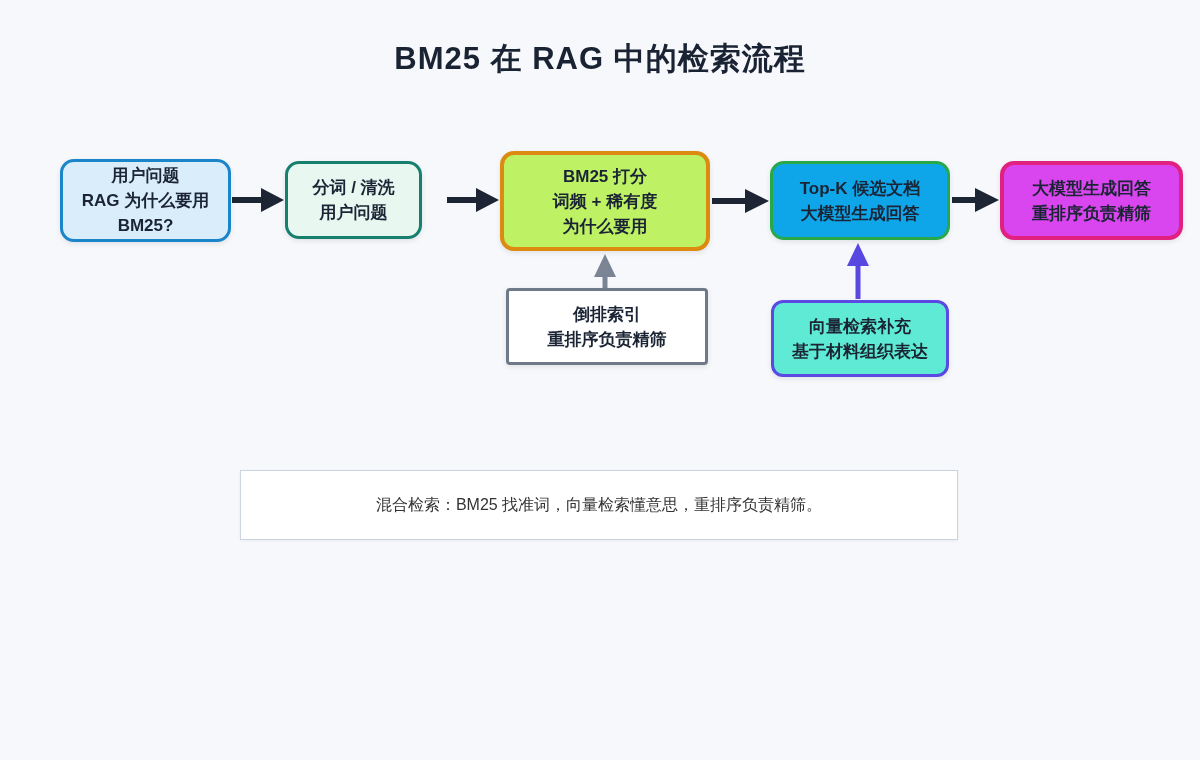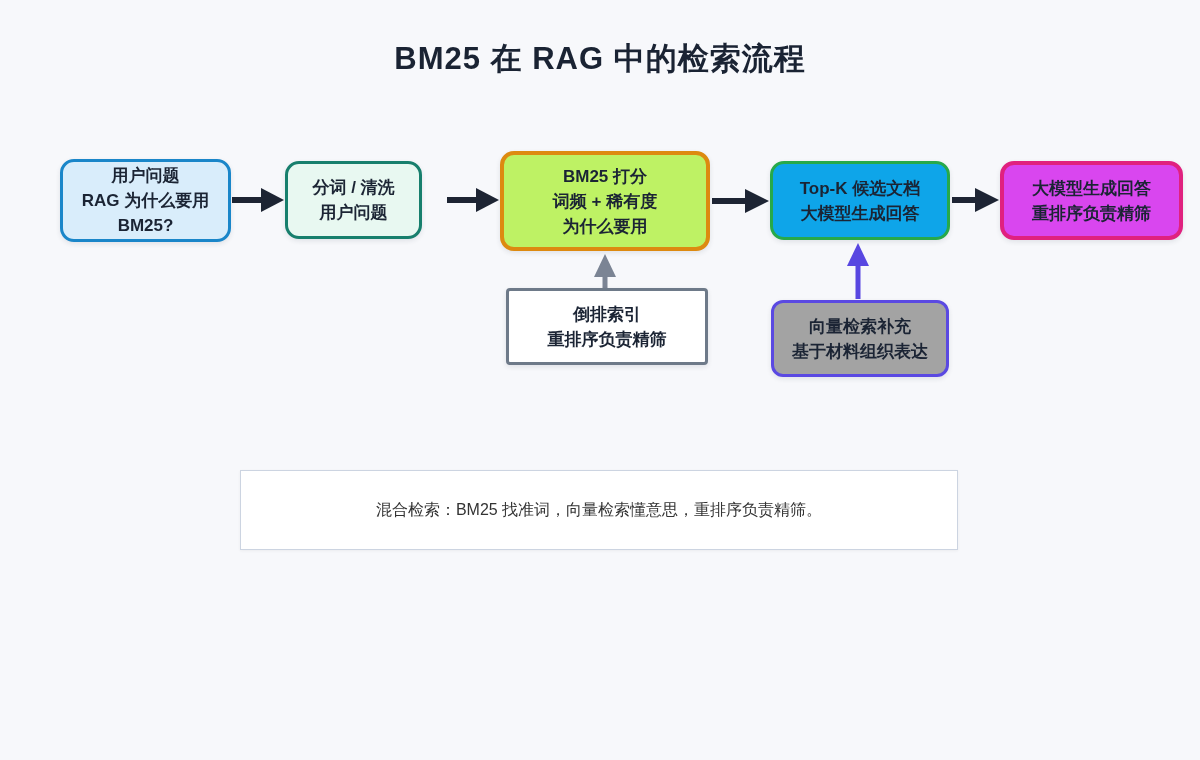--- a/index.html
+++ b/index.html
@@ -36,25 +36,25 @@
     box-shadow: 0 2px 5px rgba(30,40,60,0.10);
   }
 
   #node-user     { left: 60px;  top: 159px; width: 171px; height: 83px;  background: #d9edfb; border: 3px solid #1a86c9; }
   #node-tokenize { left: 285px; top: 161px; width: 137px; height: 78px;  background: #e8f8f1; border: 3px solid #177f6d; }
   #node-bm25     { left: 500px; top: 151px; width: 210px; height: 100px; background: #bef264; border: 4px solid #dd8a10; }
   #node-topk     { left: 770px; top: 161px; width: 180px; height: 79px;  background: #0ea5e9; border: 3px solid #27a94a; }
   #node-llm      { left: 1000px;top: 161px; width: 183px; height: 79px;  background: #d946ef; border: 4px solid #e0217f; }
 
   #node-inverted { left: 506px; top: 288px; width: 202px; height: 77px;  background: #ffffff; border: 3px solid #6e7a89; border-radius: 4px; }
-  #node-vector   { left: 771px; top: 300px; width: 178px; height: 77px;  background: #a3a3a3; border: 3px solid #5a49e2; border-radius: 12px; }
+  #node-vector   { left: 771px; top: 300px; width: 178px; height: 77px;  background: #5eead4; border: 3px solid #5a49e2; border-radius: 12px; }
 
   .note-box {
     position: absolute;
-    left: 240px; top: 470px; width: 718px; height: 80px;
+    left: 240px; top: 470px; width: 718px; height: 70px;
     background: #ffffff;
     border: 1px solid #ccd4e1;
     display: flex;
     align-items: center;
     justify-content: center;
     font-size: 16px;
     color: #333333;
     box-shadow: 0 1px 3px rgba(0,0,0,0.05);
   }
 

